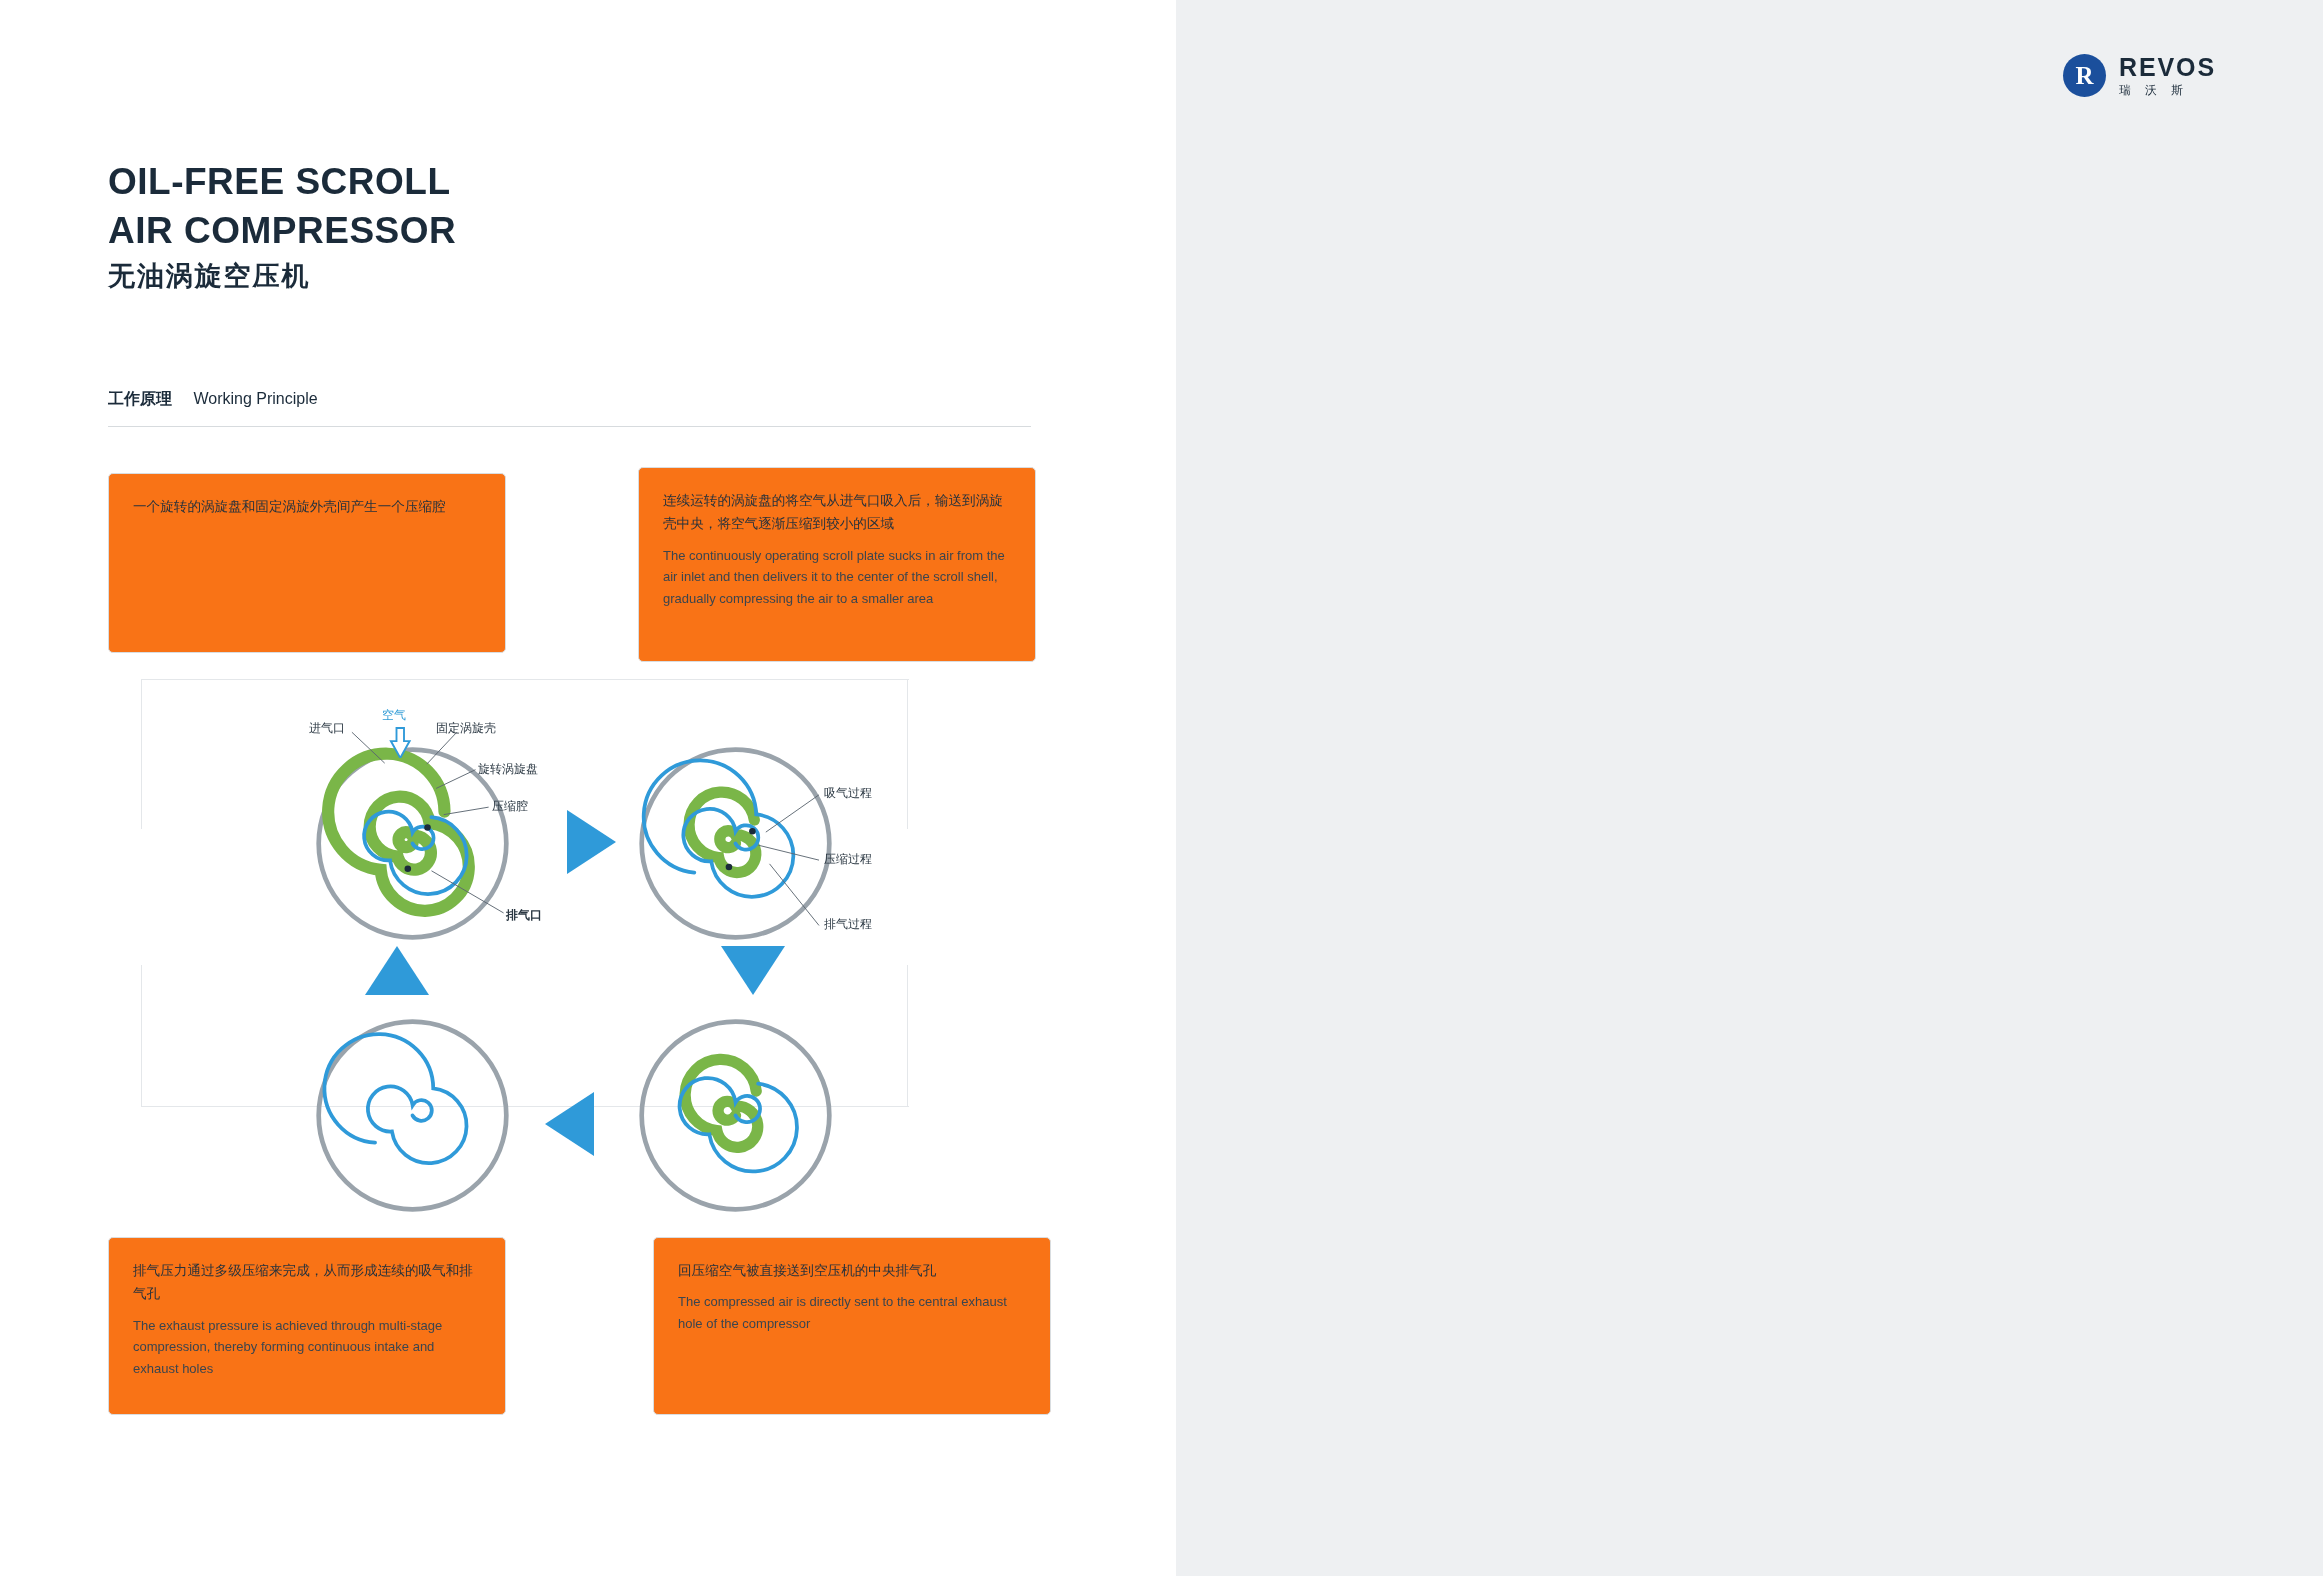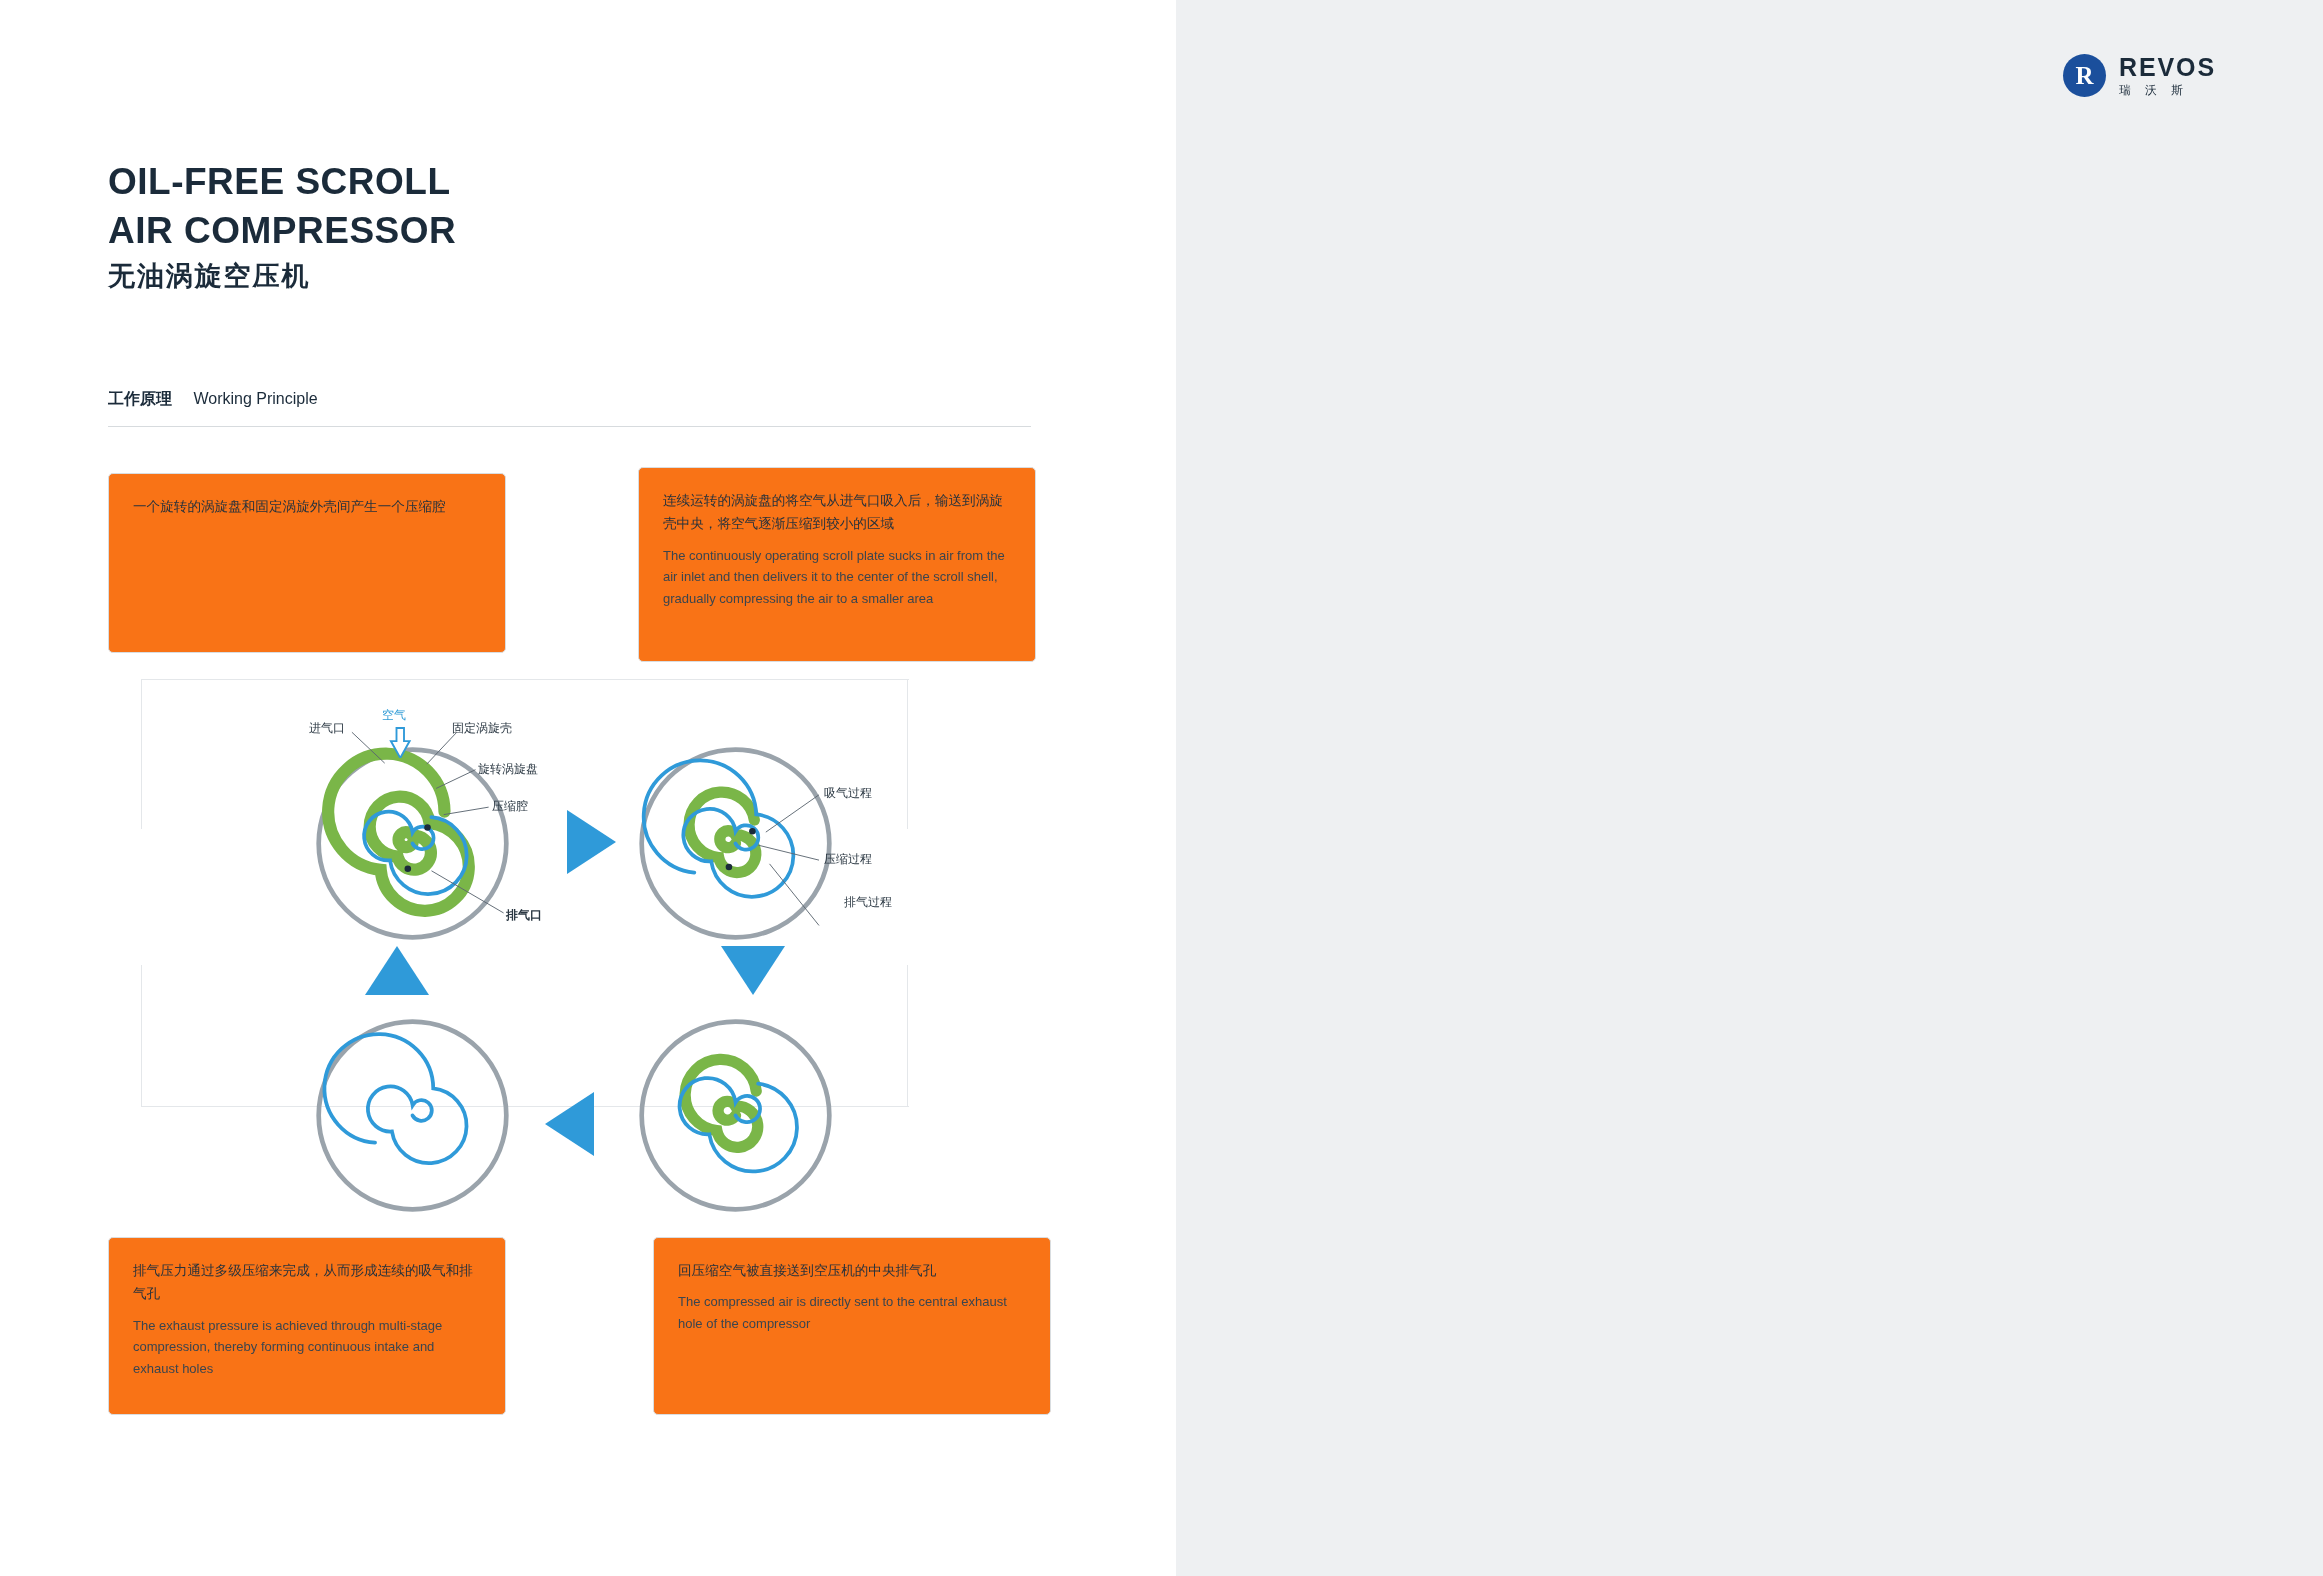--- a/index.html
+++ b/index.html
@@ -116,21 +116,21 @@
         <path d="M105 105 a12 12 0 1 0 0.1 -12 a26 26 0 1 0 -24 30 a41 41 0 1 0 44 -46" fill="none" stroke="#2f9ad9" stroke-width="4" stroke-linecap="round"></path>
         <circle cx="121" cy="88" r="3.5" fill="#1b2b3a"></circle>
         <circle cx="100" cy="132" r="3.5" fill="#1b2b3a"></circle>
       </svg>
     </div>
     <div class="lbl blue" style="left:382px;top:707px;">空气</div>
     <svg style="position:absolute;left:389px;top:726px;width:22.5px;height:32px;" viewBox="0 0 24 34" width="22.5" height="32">
       <path d="M12 34 L2 16 H8 V2 H16 V16 H22 Z" fill="#ffffff" stroke="#2f9ad9" stroke-width="2"></path>
     </svg>
     <div class="lbl" style="left:309px;top:720px;">进气口</div>
-    <div class="lbl" style="left:452px;top:720px;">固定涡旋壳</div>
+    <div class="lbl" style="left:436px;top:720px;">固定涡旋壳</div>
     <div class="lbl" style="left:478px;top:761px;">旋转涡旋盘</div>
     <div class="lbl" style="left:492px;top:798px;">压缩腔</div>
     <div class="lbl" style="left:506px;top:907px;font-weight:bold;">排气口</div>
 
     <svg style="position:absolute;left:333px;top:721px;width:197px;height:206px;pointer-events:none;" viewBox="0 0 210 220" width="197" height="206">
       <line x1="20" y1="12" x2="55" y2="45" stroke="#5b6670" stroke-width="1"></line>
       <line x1="132" y1="12" x2="100" y2="46" stroke="#5b6670" stroke-width="1"></line>
       <line x1="152" y1="52" x2="110" y2="72" stroke="#5b6670" stroke-width="1"></line>
       <line x1="166" y1="92" x2="118" y2="100" stroke="#5b6670" stroke-width="1"></line>
       <line x1="182" y1="205" x2="105" y2="160" stroke="#5b6670" stroke-width="1"></line>
@@ -140,21 +140,21 @@
       <svg viewBox="0 0 210 210">
         <circle cx="105" cy="105" r="100" fill="none" stroke="#9aa3ab" stroke-width="5"></circle>
         <path d="M105 105 a9 9 0 1 1 0.1 -9 a20 20 0 1 1 -18 24 a35 35 0 1 1 38 -40" fill="none" stroke="#7ab648" stroke-width="12" stroke-linecap="round"></path>
         <path d="M105 105 a13 13 0 1 0 0.1 -13 a28 28 0 1 0 -26 32 a44 44 0 1 0 48 -50 a60 60 0 1 0 -66 62" fill="none" stroke="#2f9ad9" stroke-width="4" stroke-linecap="round"></path>
         <circle cx="123" cy="92" r="3.5" fill="#1b2b3a"></circle>
         <circle cx="98" cy="130" r="3.5" fill="#1b2b3a"></circle>
       </svg>
     </div>
     <div class="lbl" style="left:824px;top:785px;">吸气过程</div>
     <div class="lbl" style="left:824px;top:851px;">压缩过程</div>
-    <div class="lbl" style="left:824px;top:894px;margin-left:20px;">排气过程</div>
+    <div class="lbl" style="left:824px;top:916px;">排气过程</div>
     <svg style="position:absolute;left:721px;top:787px;width:112px;height:150px;pointer-events:none;" viewBox="0 0 120 160" width="112" height="150">
       <line x1="105" y1="8" x2="48" y2="48" stroke="#5b6670" stroke-width="1"></line>
       <line x1="105" y1="78" x2="40" y2="62" stroke="#5b6670" stroke-width="1"></line>
       <line x1="105" y1="148" x2="52" y2="82" stroke="#5b6670" stroke-width="1"></line>
     </svg>
 
     <div class="circ" style="left:637px;top:1017px;">
       <svg viewBox="0 0 210 210">
         <circle cx="105" cy="105" r="100" fill="none" stroke="#9aa3ab" stroke-width="5"></circle>
         <path d="M105 105 a10 10 0 1 1 0.1 -10 a22 22 0 1 1 -20 26 a38 38 0 1 1 42 -42" fill="none" stroke="#7ab648" stroke-width="12" stroke-linecap="round"></path>

